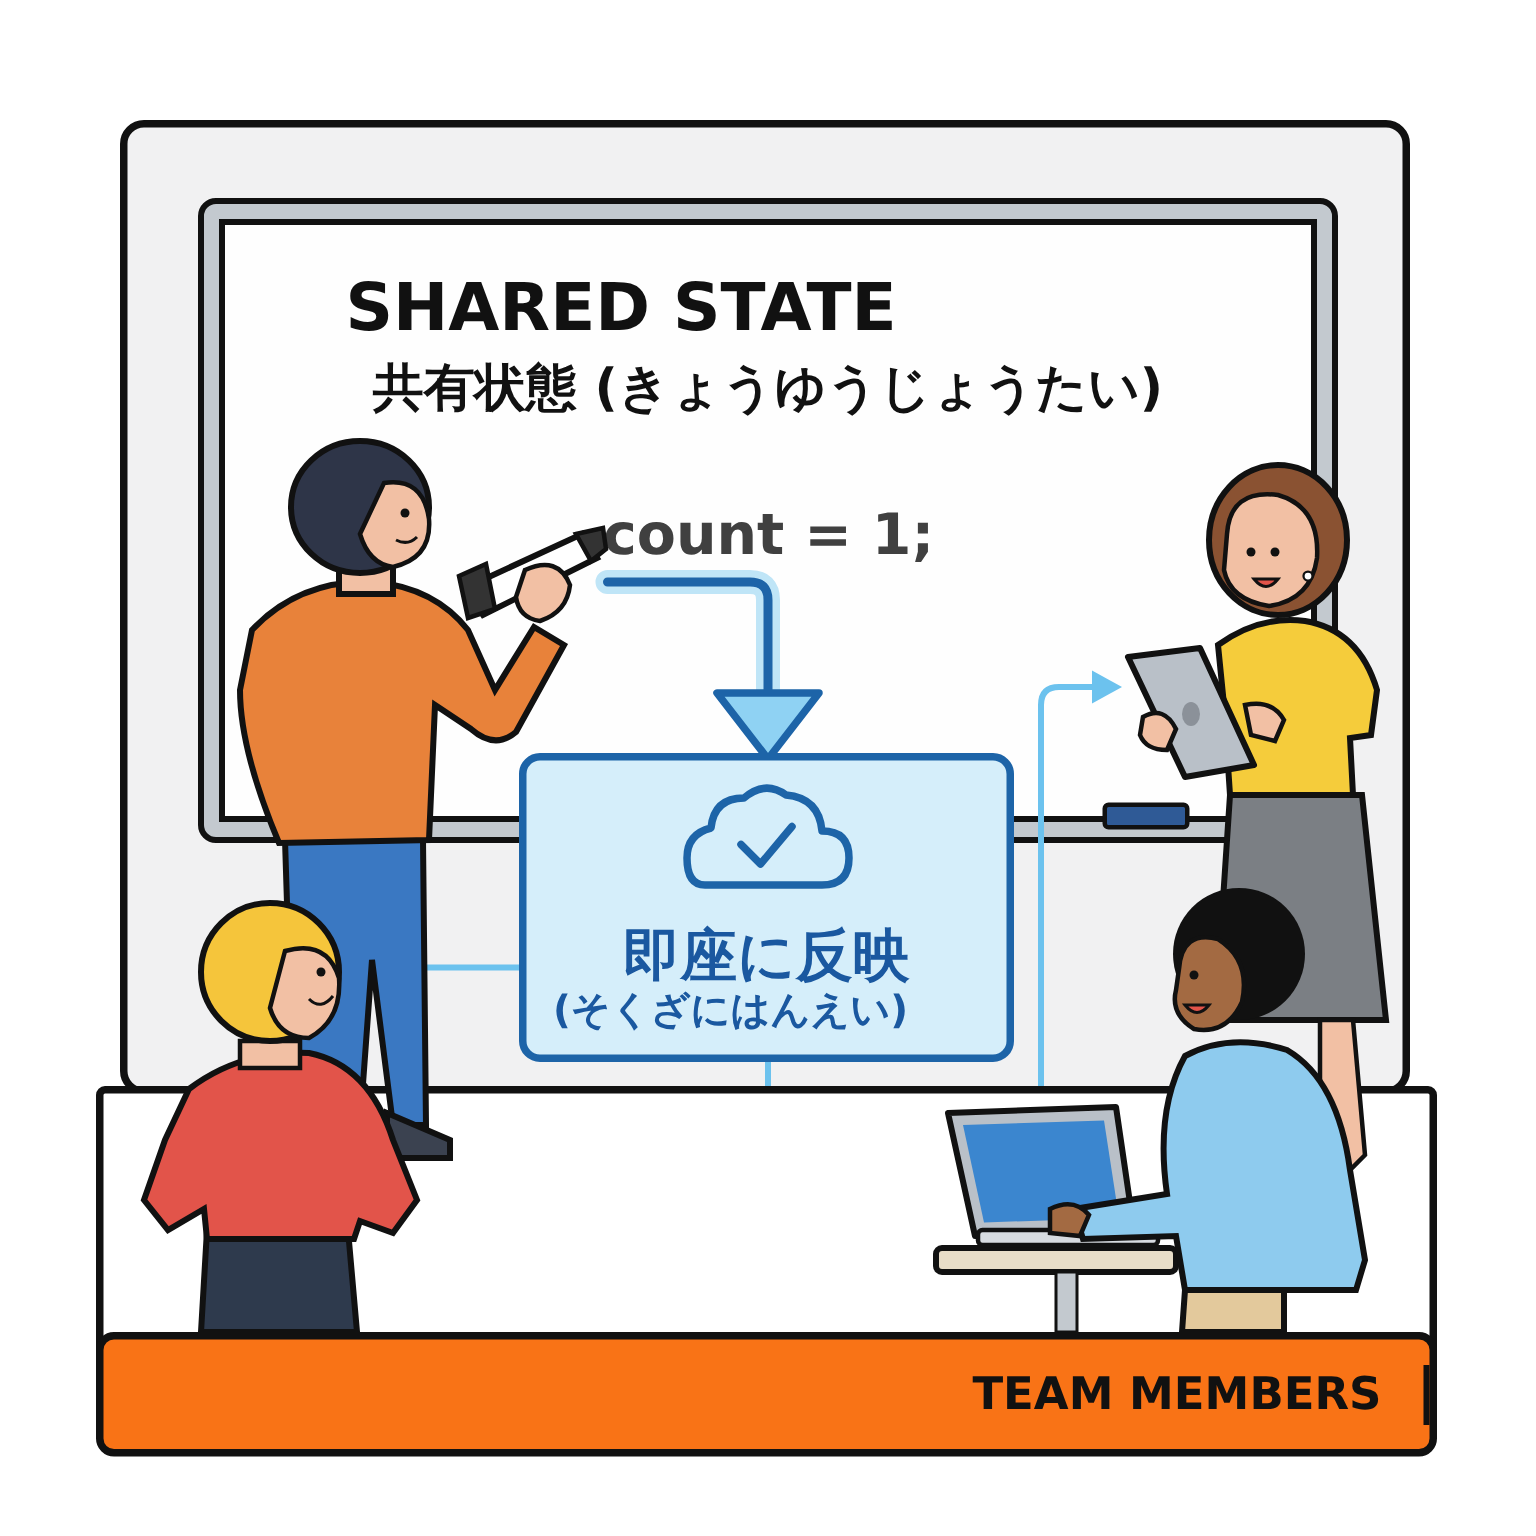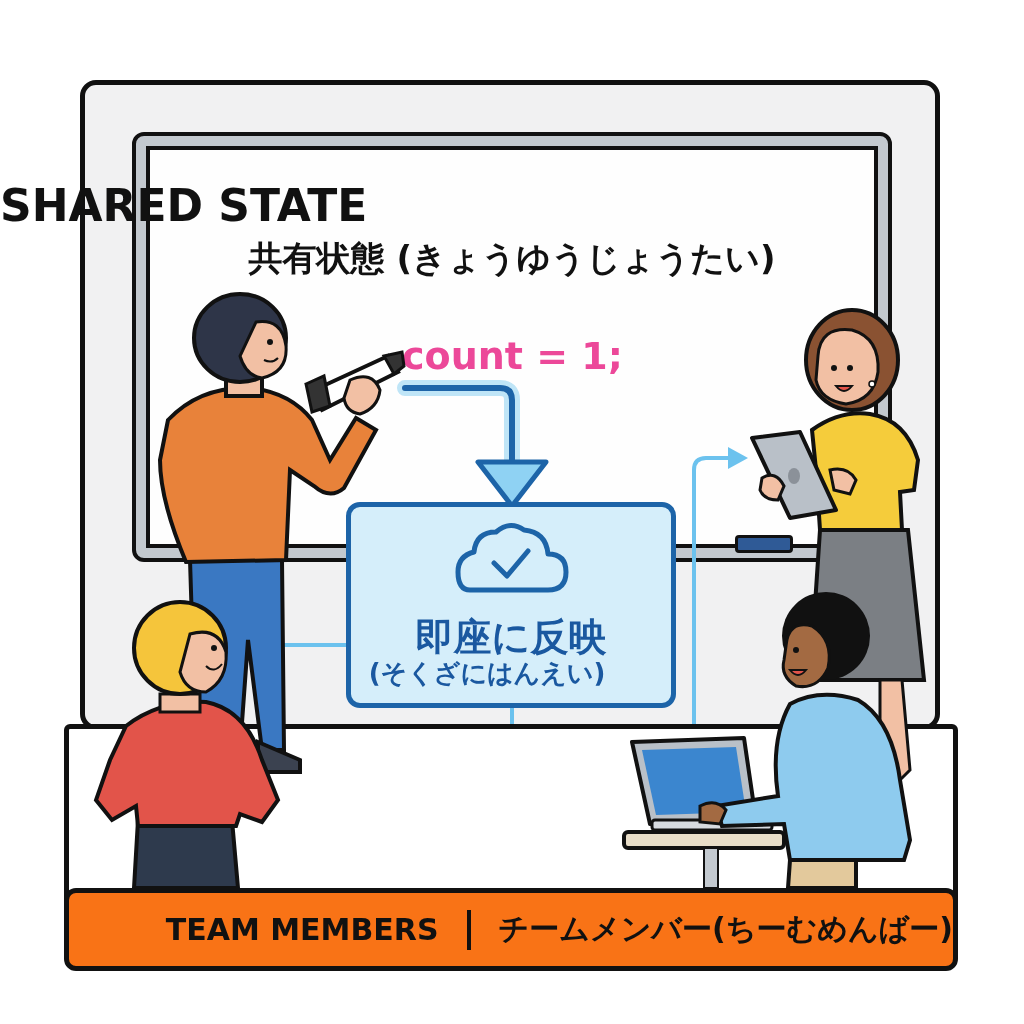--- a/index.html
+++ b/index.html
@@ -1,23 +1,23 @@
 <!DOCTYPE html>
 <html><head>
 <meta charset="utf-8">
 <style>
   html, body { margin:0; padding:0; }
   body { width:1024px; height:1024px; background:#ffffff; position:relative; overflow:hidden; font-family:"DejaVu Sans", sans-serif; }
   .abs { position:absolute; }
   #outer-frame { left:80px; top:80px; width:860px; height:650px; background:#f1f1f2; border:5px solid #111; border-radius:16px; box-sizing:border-box; }
   #board { left:132px; top:132px; width:760px; height:430px; background:#c3c9cf; border:4px solid #111; border-radius:12px; box-sizing:border-box; }
   #board-surface { left:146px; top:146px; width:732px; height:402px; background:#fefefe; border:4px solid #111; box-sizing:border-box; }
-  #title { left:0; width:828px; top:180px; font-family:"DejaVu Sans", sans-serif; font-weight:bold; font-size:44px; color:#111; letter-spacing:0px; }
+  #title { left:0; width:828px; top:180px; text-align:center; font-family:"DejaVu Sans", sans-serif; font-weight:bold; font-size:44px; color:#111; letter-spacing:0px; }
   #subtitle { left:0; width:1024px; top:236px; text-align:center; font-weight:bold; font-size:34px; color:#111; }
-  #code { left:402px; top:334px; font-weight:bold; font-size:38px; color:#ec4899; }
+  #code { left:402px; top:334px; font-weight:bold; font-size:38px; color:#404040; }
   #sync-box { left:346px; top:502px; width:330px; height:206px; background:#d5eefa; border:5px solid #1d64a8; border-radius:14px; box-sizing:border-box; }
   #sync-title { left:346px; width:330px; top:612px; text-align:center; font-weight:bold; font-size:38px; color:#1a58a0; }
   #sync-sub { left:346px; width:282px; top:656px; text-align:center; font-weight:bold; font-size:26px; color:#1a58a0; }
   #floor { left:64px; top:724px; width:894px; height:234px; background:#fff; border:5px solid #111; border-radius:6px; box-sizing:border-box; }
   #footer { left:64px; top:888px; width:894px; height:83px; background:#f97316; border:5px solid #111; border-radius:12px; box-sizing:border-box; display:flex; align-items:center; justify-content:flex-end; gap:28px; }
   #footer .en { font-weight:bold; font-size:30px; color:#111; }
   #footer .sep { width:4px; height:40px; background:#111; }
   #footer .jp { font-weight:bold; font-size:30px; color:#111; }
   #eraser { left:735px; top:535px; width:58px; height:18px; background:#2f5a96; border:3px solid #111; border-radius:4px; box-sizing:border-box; }
   svg.layer { position:absolute; left:0; top:0; }
@@ -124,14 +124,13 @@
     <ellipse cx="180" cy="648" rx="46" ry="46" fill="#f5c53b" stroke="#111" stroke-width="4"></ellipse>
     <path d="M190 634 Q218 626 226 652 Q228 680 206 692 Q186 692 180 672 Z" fill="#f2c0a4" stroke="#111" stroke-width="3"></path>
     <circle cx="214" cy="648" r="3" fill="#111"></circle>
     <path d="M206 666 Q214 674 222 664" fill="none" stroke="#111" stroke-width="2"></path>
   </g>
 </svg>
 
 <div id="footer" class="abs">
   <span class="en">TEAM MEMBERS</span>
   <span class="sep"></span>
-  <span class="jp">チームメンバー(ちーむめんばー)</span>
 </div>
 
 </body></html>

